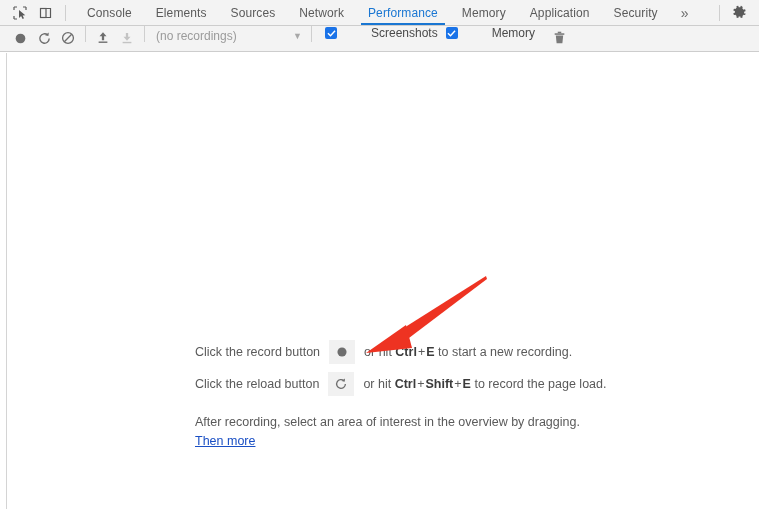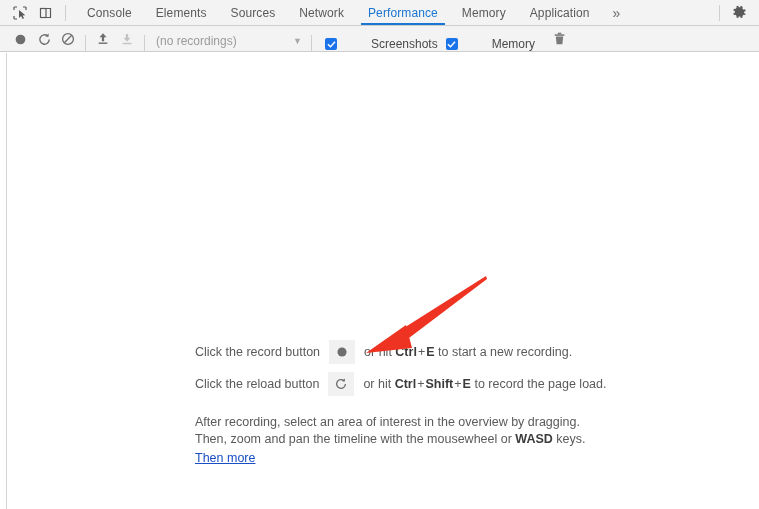--- a/index.html
+++ b/index.html
@@ -90,21 +90,21 @@
 
   
   .toolbar {
     position: absolute;
     left: 0; top: 26px;
     width: 759px;
     height: 26px;
     background: #f3f3f3;
     border-bottom: 1px solid #cdcdcd;
     display: flex;
-    align-items: flex-end;
+    align-items: flex-start;
     box-sizing: border-box;
     padding-left: 8px;
   }
   .tool-btn {
     width: 24px;
     height: 24px;
     display: flex;
     align-items: center;
     justify-content: center;
     flex: 0 0 auto;
@@ -267,20 +267,23 @@
       <span>Network</span>
     </div>
     <div class="tab active">
       <span>Performance</span>
     </div>
     <div class="tab">
       <span>Memory</span>
     </div>
     <div class="tab">
       <span>Application</span>
+    </div>
+    <div class="tab">
+      <span>Security</span>
     </div>
     <div class="tab-more">
       <span>»</span>
     </div>
   </div>
 
   <div class="tb-right">
     <div class="tb-sep"></div>
     <div class="tb-icon">
       <svg width="15" height="15" viewBox="0 0 16 16">
@@ -399,21 +402,20 @@
       <span class="plus">+</span>
       <span class="kbd-b">Shift</span>
       <span class="plus">+</span>
       <span class="kbd-b">E</span>
       <span>&nbsp;</span>
       <span class="txt">to record the page load.</span>
     </div>
 
     <div class="para">
       <div>After recording, select an area of interest in the overview by dragging.</div>
-      <div><span>Then, zoom and pan the timeline with the mousewheel or </span><span class="b">WASD</span><span> keys.</span></div>
       <a class="learn-more" href="#">Then more</a>
     </div>
 
   </div>
 </div>
 
 <svg class="arrow-layer" viewBox="0 0 759 509">
   <g>
     <path d="M486 276 L399 331 L405 341 L487 279 Z" fill="#ee3322"></path>
     <path d="M366 353 L406 325 L412 348 Z" fill="#ee3322"></path>

